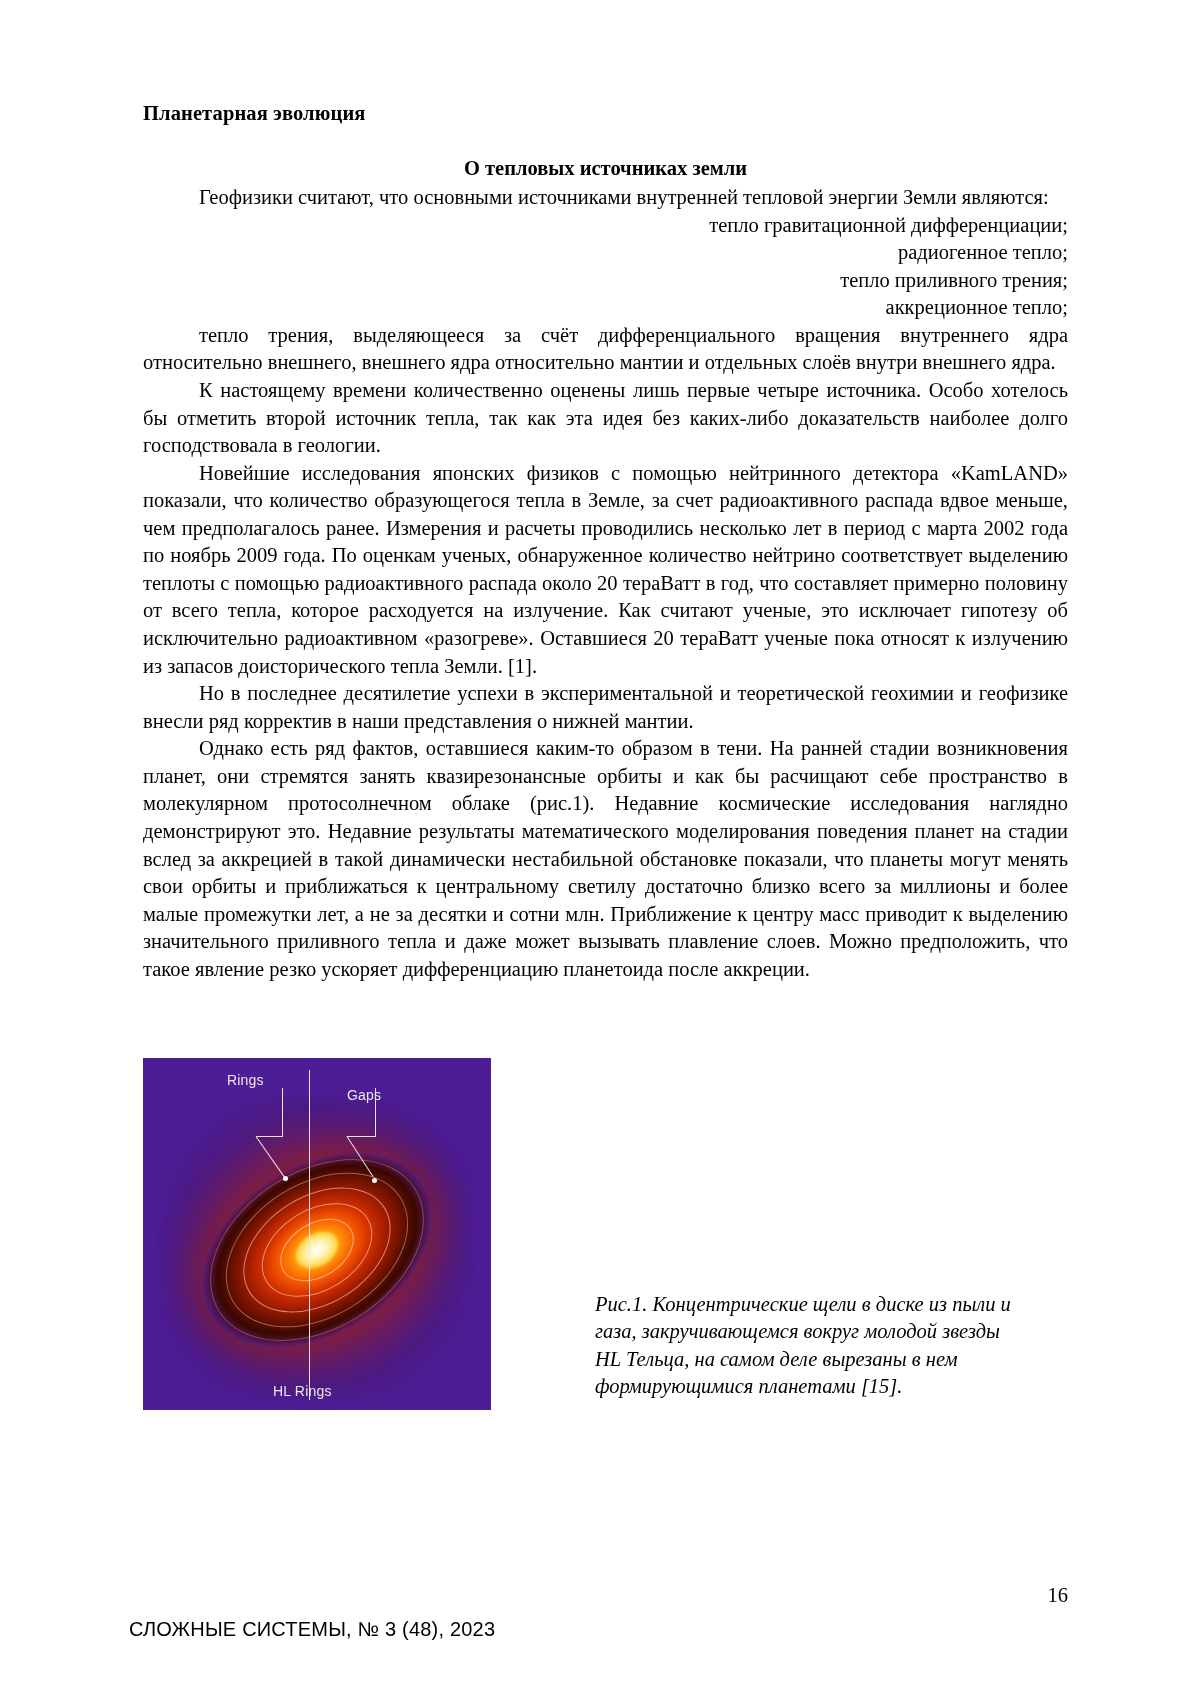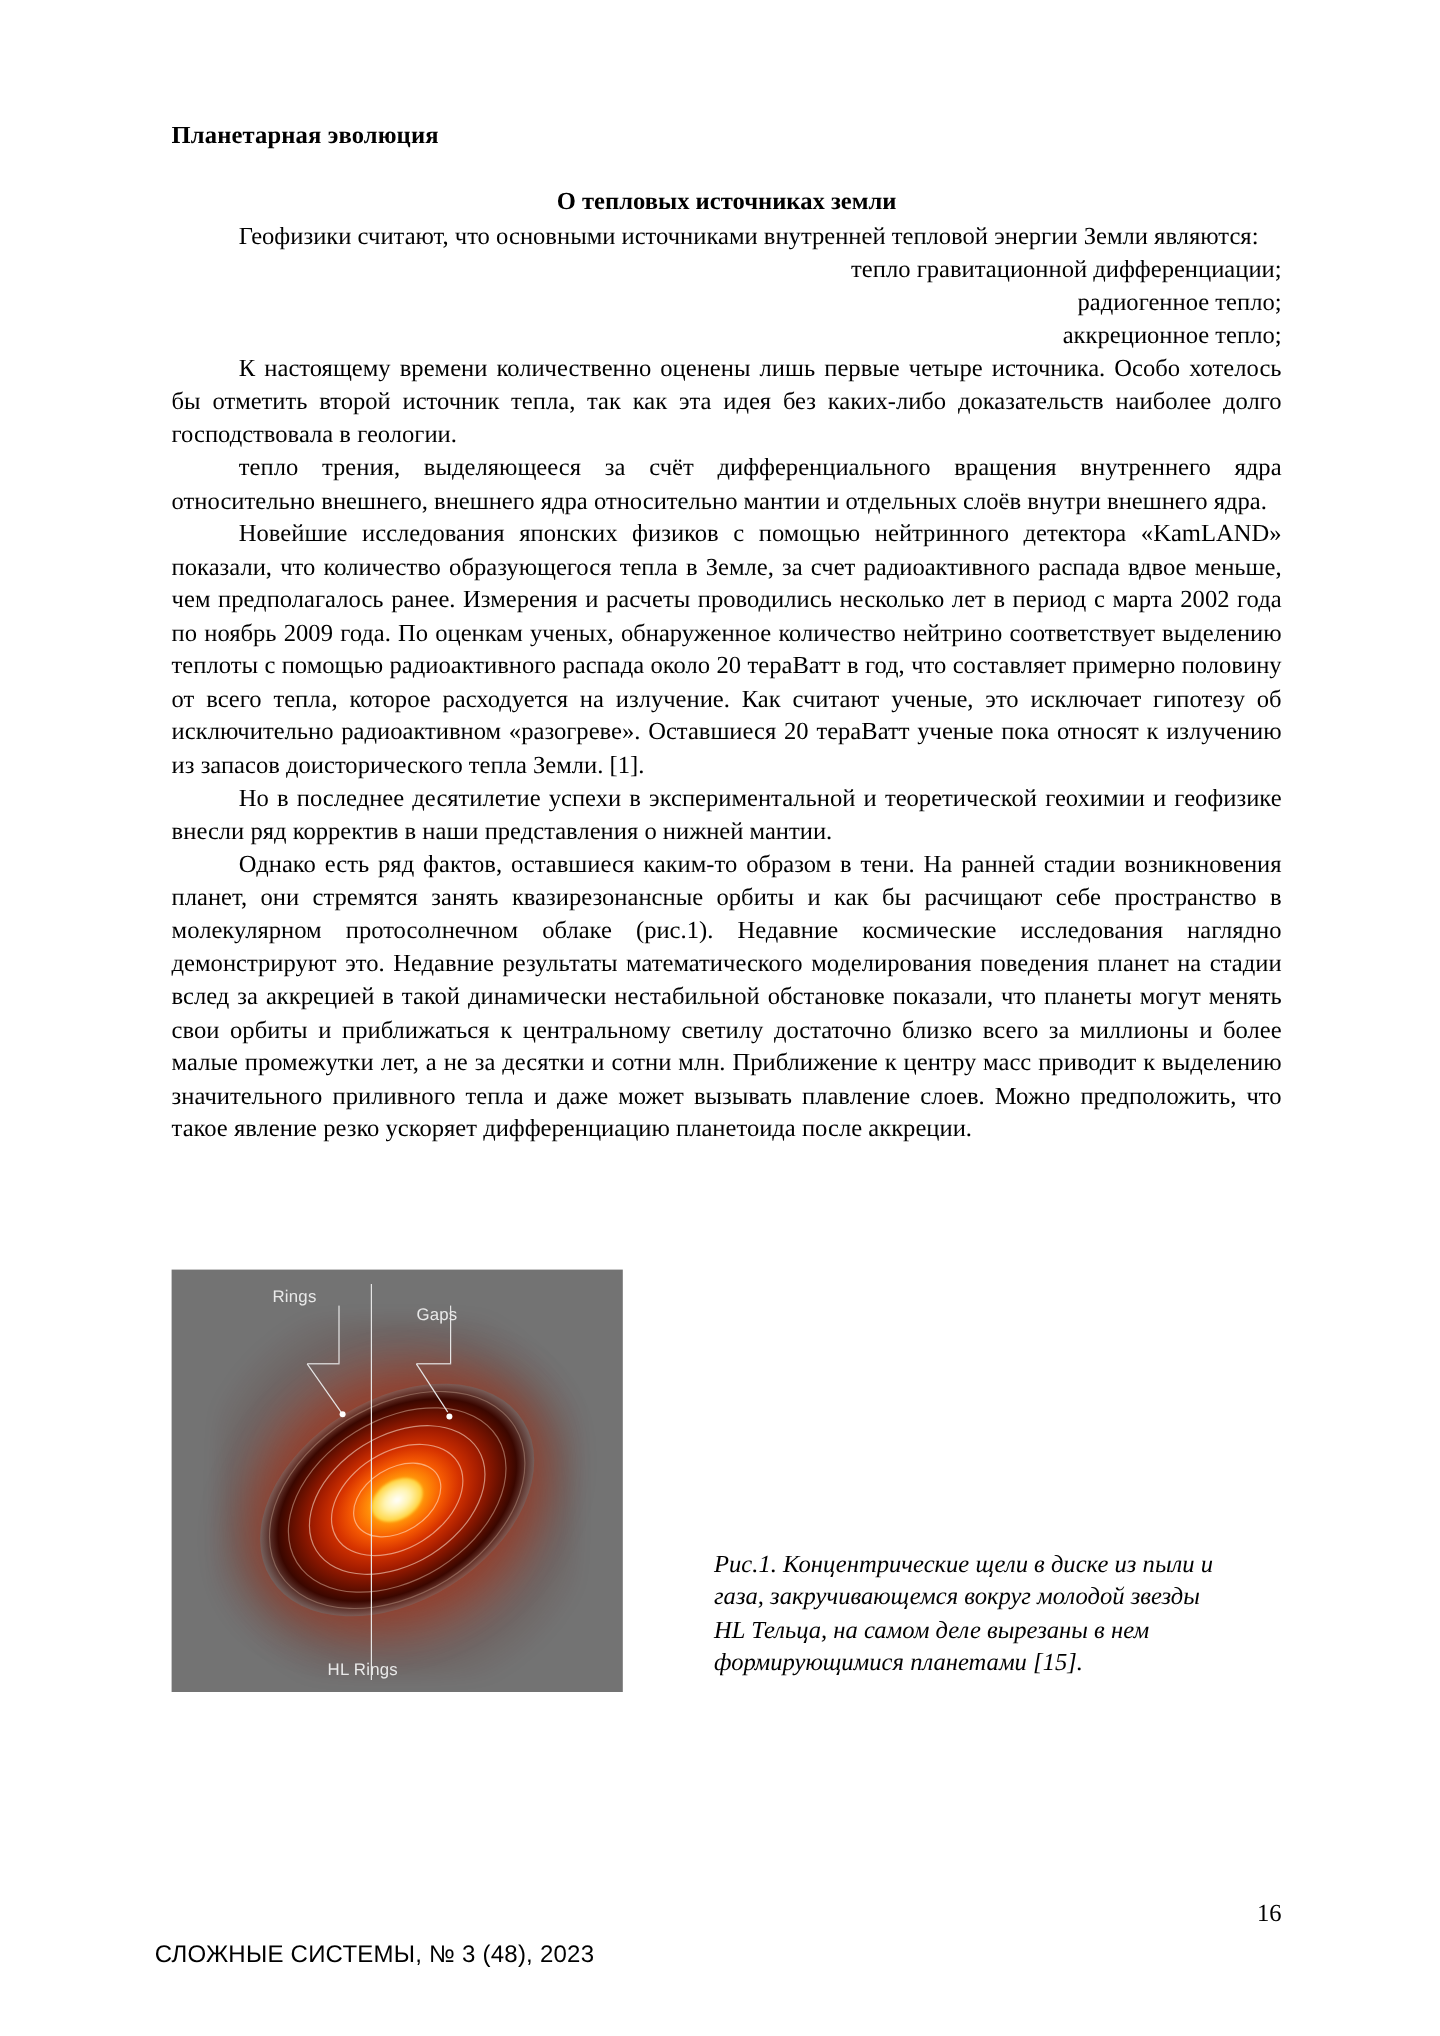--- a/index.html
+++ b/index.html
@@ -57,23 +57,23 @@
   .figure-block {
     position: absolute;
     left: 0;
     top: 1058px;
     width: 925px;
   }
   .figure-img {
     position: absolute;
     left: 0;
     top: 0;
-    width: 376px;
+    width: 348px;
     height: 352px;
-    background: #737373;
+    background: #4c1d95;
     overflow: hidden;
   }
   .fig-caption {
     position: absolute;
     left: 452px;
     top: 233px;
     width: 420px;
     font-style: italic;
     font-size: 20.5px;
     line-height: 1.33;
@@ -215,24 +215,25 @@
   <div class="content">
 
     <div class="running-head">Планетарная эволюция</div>
 
     <div class="article-title">О тепловых источниках земли</div>
 
     <p class="body-text first">Геофизики считают, что основными источниками внутренней тепловой энергии Земли являются:</p>
 
     <div class="list-line">тепло гравитационной дифференциации;</div>
     <div class="list-line">радиогенное тепло;</div>
+    <div class="list-line">тепло приливного трения;</div>
     <div class="list-line">аккреционное тепло;</div>
 
+    <p class="body-text">тепло трения, выделяющееся за счёт дифференциального вращения внутреннего ядра относительно внешнего, внешнего ядра относительно мантии и отдельных слоёв внутри внешнего ядра.</p>
     <p class="body-text">К настоящему времени количественно оценены лишь первые четыре источника. Особо хотелось бы отметить второй источник тепла, так как эта идея без каких-либо доказательств наиболее долго господствовала в геологии.</p>
-    <p class="body-text">тепло трения, выделяющееся за счёт дифференциального вращения внутреннего ядра относительно внешнего, внешнего ядра относительно мантии и отдельных слоёв внутри внешнего ядра.</p>
     <p class="body-text">Новейшие исследования японских физиков с помощью нейтринного детектора «KamLAND» показали, что количество образующегося тепла в Земле, за счет радиоактивного распада вдвое меньше, чем предполагалось ранее. Измерения и расчеты проводились несколько лет в период с марта 2002 года по ноябрь 2009 года. По оценкам ученых, обнаруженное количество нейтрино соответствует выделению теплоты с помощью радиоактивного распада около 20 тераВатт в год, что составляет примерно половину от всего тепла, которое расходуется на излучение. Как считают ученые, это исключает гипотезу об исключительно радиоактивном «разогреве». Оставшиеся 20 тераВатт ученые пока относят к излучению из запасов доисторического тепла Земли. [1].</p>
     <p class="body-text">Но в последнее десятилетие успехи в экспериментальной и теоретической геохимии и геофизике внесли ряд корректив в наши представления о нижней мантии.</p>
     <p class="body-text">Однако есть ряд фактов, оставшиеся каким-то образом в тени. На ранней стадии возникновения планет, они стремятся занять квазирезонансные орбиты и как бы расчищают себе пространство в молекулярном протосолнечном облаке (рис.1). Недавние космические исследования наглядно демонстрируют это. Недавние результаты математического моделирования поведения планет на стадии вслед за аккрецией в такой динамически нестабильной обстановке показали, что планеты могут менять свои орбиты и приближаться к центральному светилу достаточно близко всего за миллионы и более малые промежутки лет, а не за десятки и сотни млн. Приближение к центру масс приводит к выделению значительного приливного тепла и даже может вызывать плавление слоев. Можно предположить, что такое явление резко ускоряет дифференциацию планетоида после аккреции.</p>
 
     <div class="figure-block">
 
       <div class="figure-img">
         <div class="disk-wrap">
           <div class="halo"></div>
           <div class="disk">

